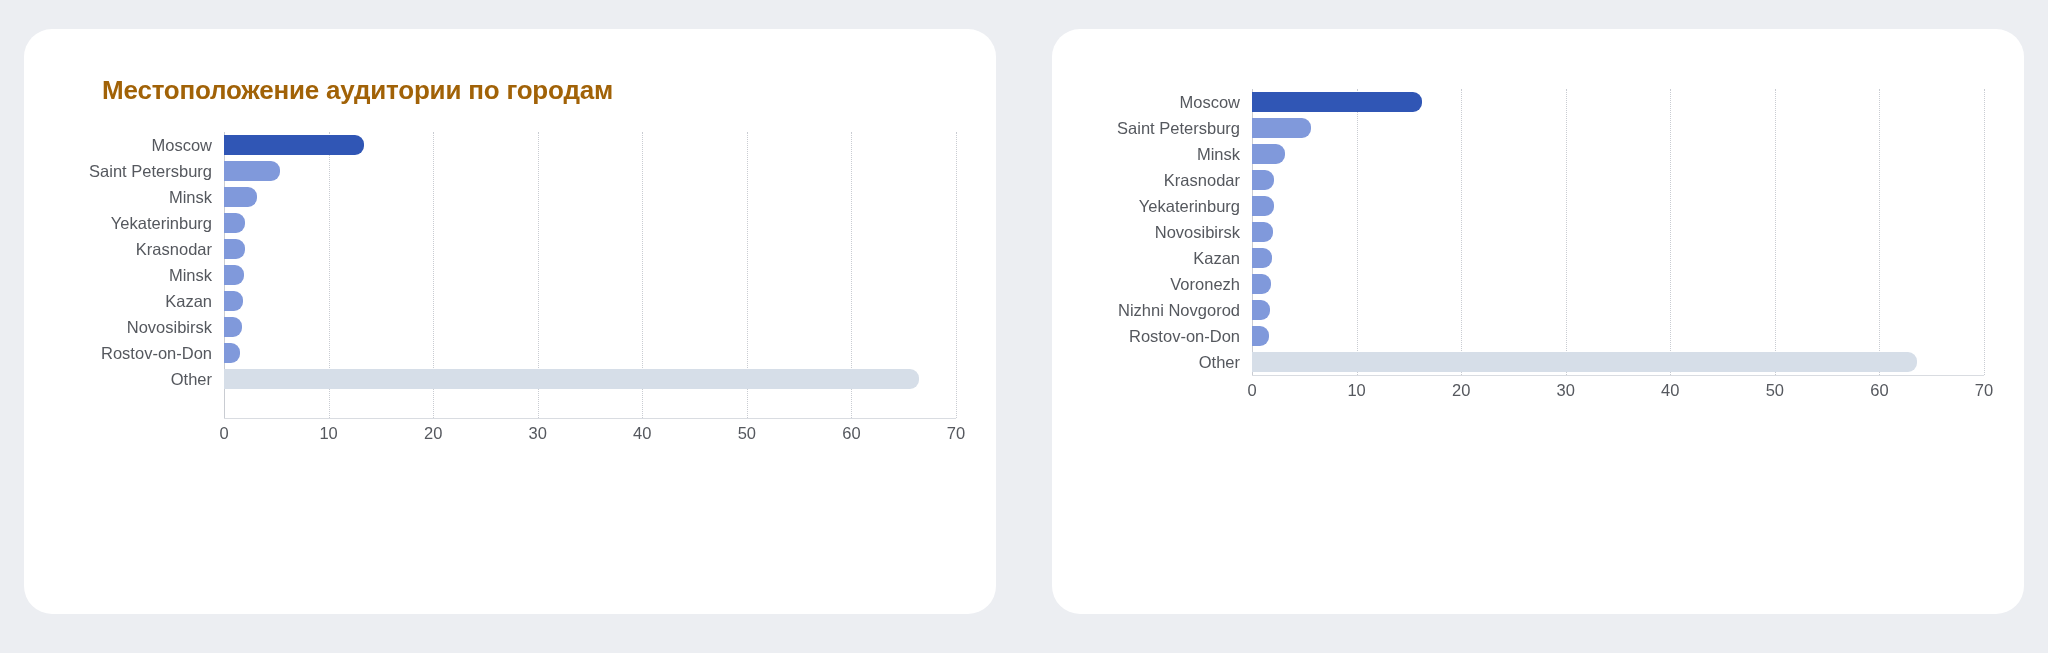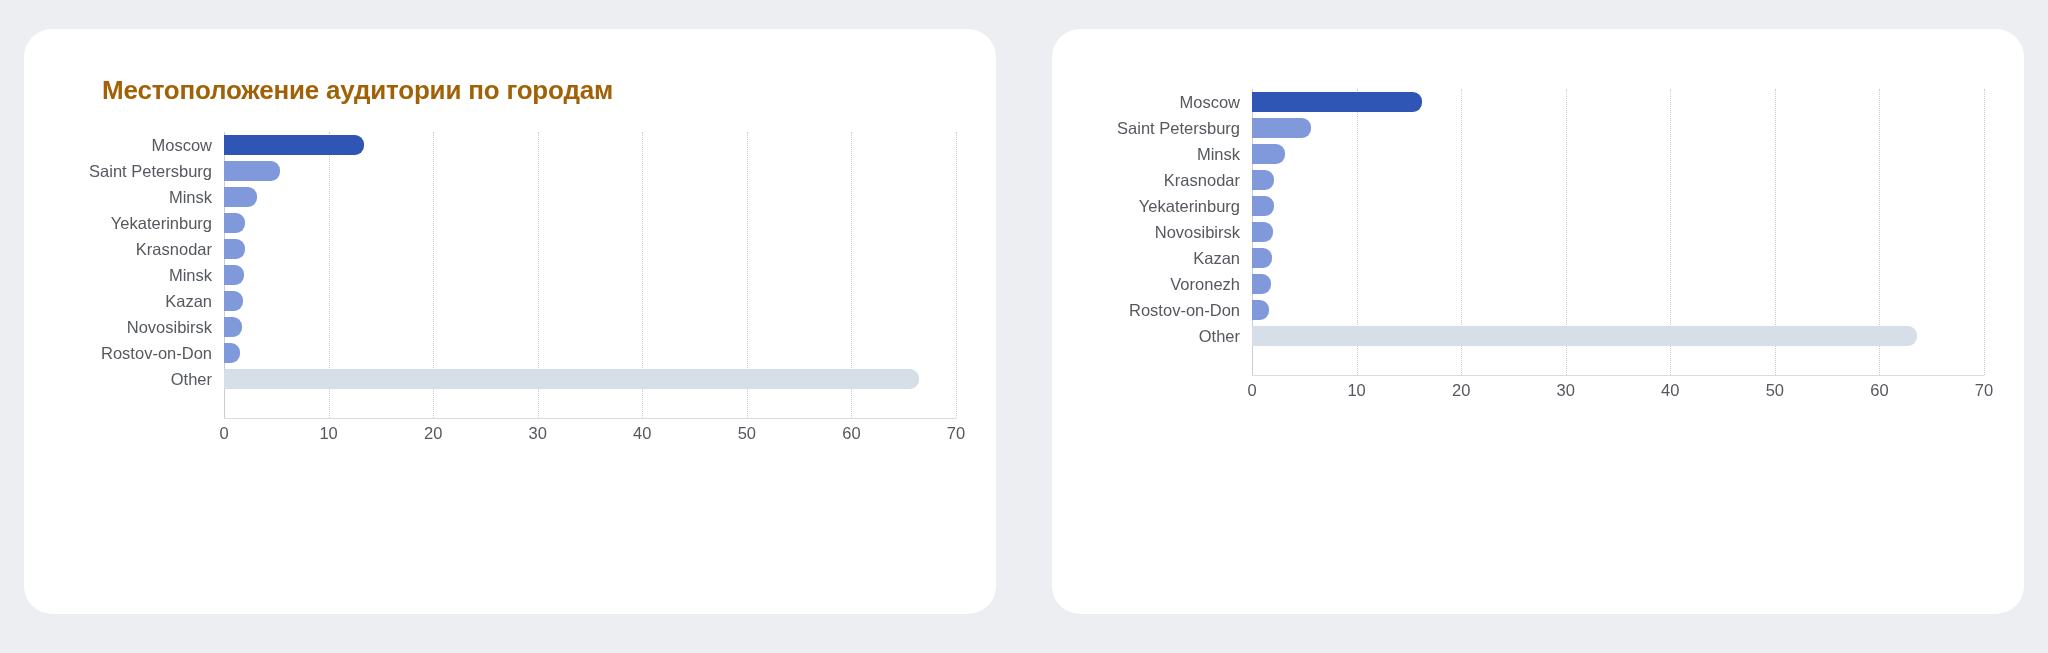--- a/index.html
+++ b/index.html
@@ -254,20 +254,26 @@
             <div class="bar secondary" title="Kazan: 1.9" style="width: 2.71429%;"></div>
           </div>
         </div>
         <div class="plot-row">
           <div class="axis-label">Voronezh</div>
           <div class="bar-track">
             <div class="bar secondary" title="Voronezh: 1.8" style="width: 2.57143%;"></div>
           </div>
         </div>
         <div class="plot-row">
+          <div class="axis-label">Nizhni Novgorod</div>
+          <div class="bar-track">
+            <div class="bar secondary" title="Nizhni Novgorod: 1.7" style="width: 2.42857%;"></div>
+          </div>
+        </div>
+        <div class="plot-row">
           <div class="axis-label">Rostov-on-Don</div>
           <div class="bar-track">
             <div class="bar secondary" title="Rostov-on-Don: 1.6" style="width: 2.28571%;"></div>
           </div>
         </div>
         <div class="plot-row">
           <div class="axis-label">Other</div>
           <div class="bar-track">
             <div class="bar other" title="Other: 63.6" style="width: 90.8571%;"></div>
           </div>

